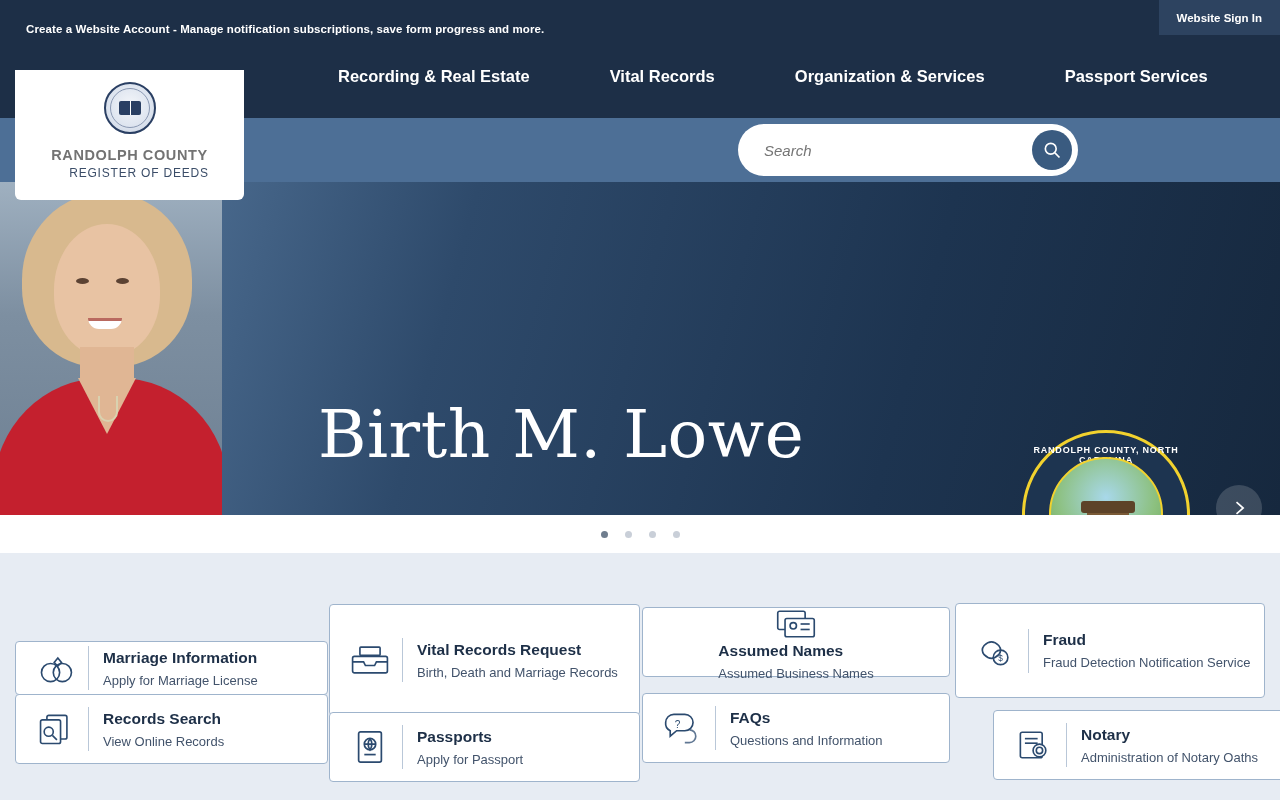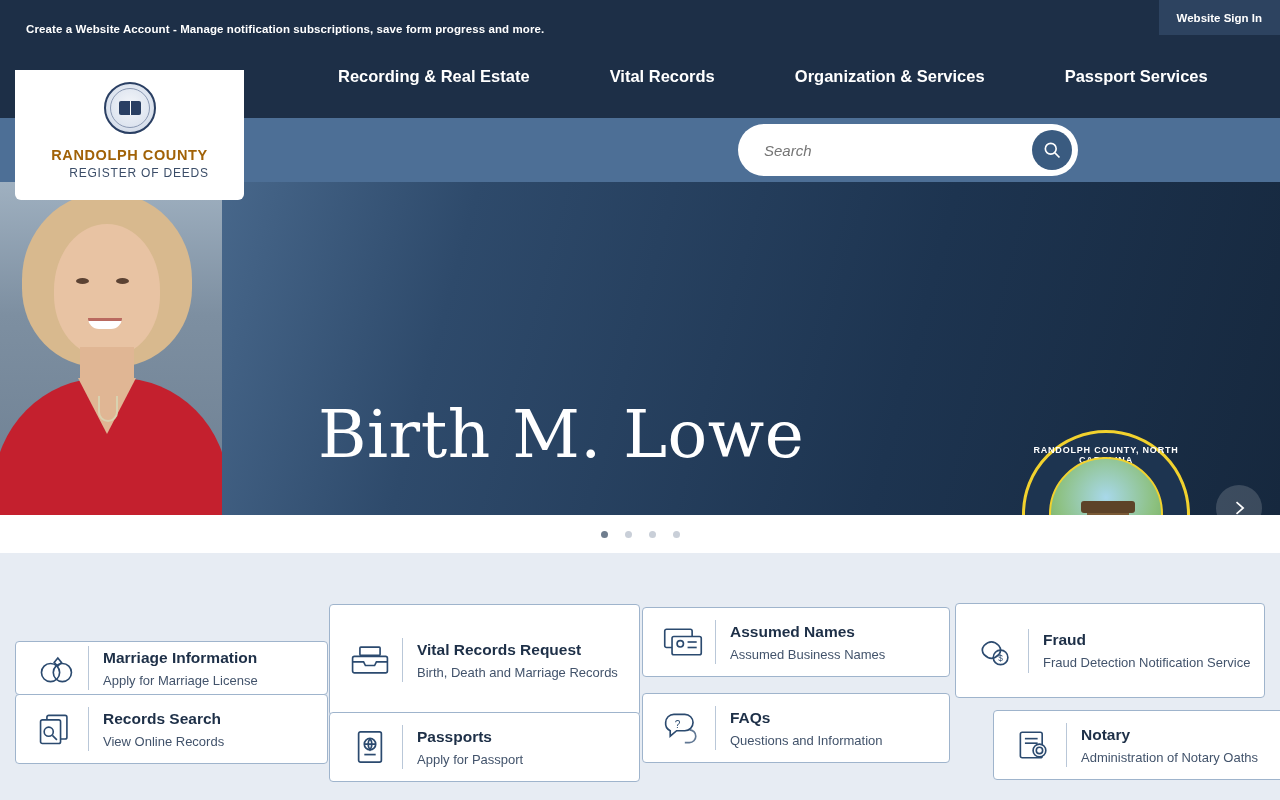--- a/index.html
+++ b/index.html
@@ -101,21 +101,21 @@
     content: "";
     position: absolute;
     left: 50%; top: 0; bottom: 0;
     width: 1.5px;
     background: #ffffff;
   }
   .logo-title {
     margin-top: 13px;
     font-size: 14.5px;
     font-weight: bold;
-    color: #a16207;
+    color: #737373;
     letter-spacing: .6px;
   }
   .logo-sub {
     margin-top: 3px;
     font-size: 12px;
     color: #3b4d68;
     letter-spacing: .8px;
     margin-left: 19px;
   }
 
@@ -354,21 +354,21 @@
   .card-sub {
     font-size: 13px;
     color: #42536b;
     line-height: 19px;
     margin-top: 3px;
   }
 
   
   .c1 { left: 15px;  top: 604px; width: 313px; height: 54px; margin-top: 37px; }
   .c2 { left: 329px; top: 604px; width: 311px; height: 112px; }
-  .c3 { left: 642px; top: 607px; width: 308px; height: 70px; }
+  .c3 { left: 642px; top: 607px; width: 308px; height: 70px; flex-direction: column; }
   .c4 { left: 955px; top: 603px; width: 310px; height: 95px; }
   .c5 { left: 15px;  top: 694px; width: 313px; height: 70px; }
   .c6 { left: 329px; top: 712px; width: 311px; height: 70px; }
   .c7 { left: 642px; top: 693px; width: 308px; height: 70px; }
   .c8 { left: 993px; top: 710px; width: 310px; height: 70px; }
   .cards-layer { position: absolute; left: 0; top: 0; width: 1280px; height: 800px; pointer-events: none; }
   .cards-layer .card { pointer-events: auto; }
 </style>
 </head>
 <body>

